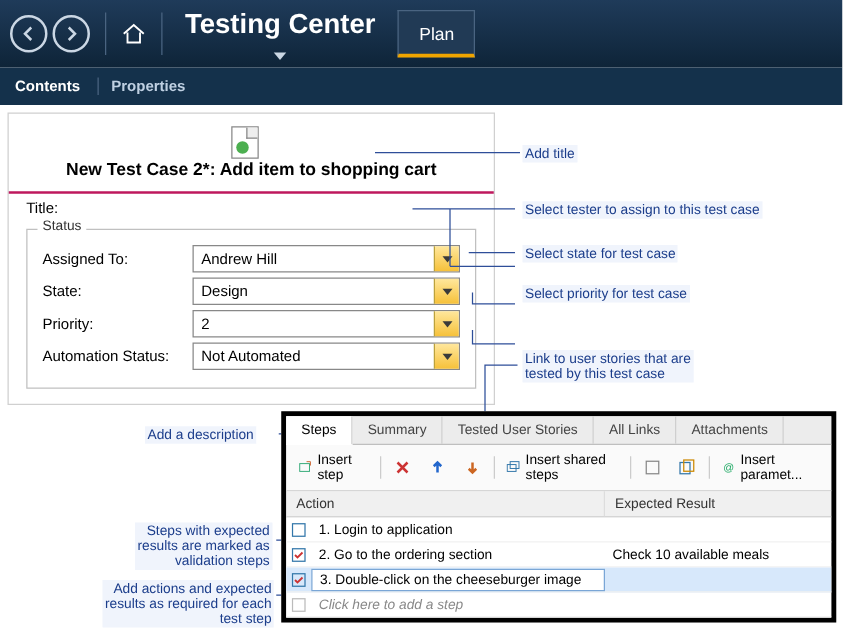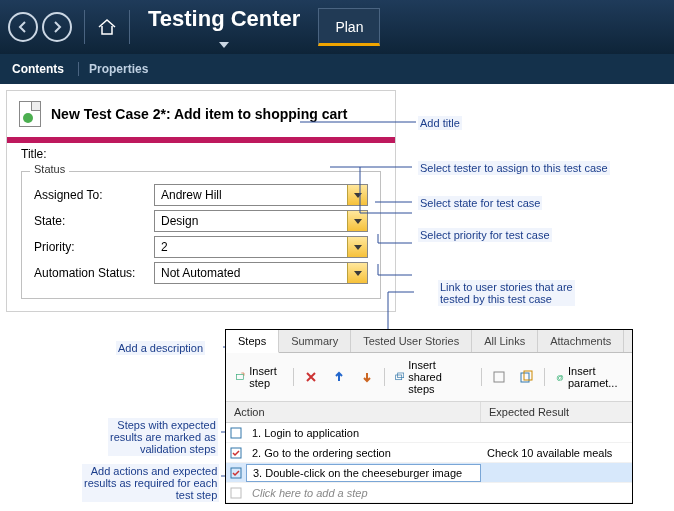--- a/index.html
+++ b/index.html
@@ -60,21 +60,22 @@
 
 .panel {
   background:#fff;
   margin:6px;
   border:1px solid #d0d0d0;
   width:390px;
 }
 .panel-header {
   display:flex;align-items:center;
   padding:10px 12px;
-  border-bottom:6px solid #be185d;
+  border-bottom:2px solid #be185d;
+  flex-direction:column;
 }
 .panel-header .doc-icon {
   width:22px;height:26px;border:1px solid #888;position:relative;background:#fff;margin-right:10px;
 }
 .panel-header .doc-icon::before{
   content:"";position:absolute;top:0;right:0;width:8px;height:8px;background:#eee;border-left:1px solid #888;border-bottom:1px solid #888;
 }
 .panel-header .doc-icon::after{
   content:"";position:absolute;bottom:3px;left:3px;width:10px;height:10px;border-radius:50%;background:#4caf50;
 }
@@ -119,22 +120,22 @@
   color:#1b3d8b;
   background:rgba(230,237,250,.6);
   padding:1px 2px;
 }
 svg.lines { position:absolute; top:0; left:0; pointer-events:none; }
 
 
 .steps-panel {
   position:absolute;
   left:225px; top:329px;
-  width:408px;
-  border:1px solid #000000;
+  width:444px;
+  border:4px solid #000000;
   background:#e5e5e5;
 }
 .tabs { display:flex; border-bottom:1px solid #bfbfbf; background:#ececec;}
 .tabs div {
   padding:5px 12px; font-size:11px; color:#444; border-right:1px solid #cfcfcf;
 }
 .tabs .active { background:#fff; border-bottom:1px solid #fff; margin-bottom:-1px; font-weight:400; color:#000;}
 
 .toolbar { display:flex; align-items:center; gap:6px; padding:4px 6px; border-bottom:1px solid #d6d6d6; background:#fafafa;}
 .toolbar .tbtn { display:flex;align-items:center;gap:4px; padding:2px 4px; font-size:11px;}
@@ -235,21 +236,21 @@
         <div class="cbtn"></div>
       </div>
     </div>
   </div>
 </div>
 
 <div class="callout" style="left:418px;top:116px">Add title</div>
 <div class="callout" style="left:418px;top:161px">Select tester to assign to this test case</div>
 <div class="callout" style="left:418px;top:196px">Select state for test case</div>
 <div class="callout" style="left:418px;top:228px">Select priority for test case</div>
-<div class="callout" style="left:418px;top:280px;margin-left:20px;">
+<div class="callout" style="left:418px;top:280px;">
   <span>Link to user stories that are</span><br><span>tested by this test case</span>
 </div>
 <div class="callout" style="left:116px;top:341px;text-align:right">Add a description</div>
 <div class="callout" style="left:108px;top:418px;text-align:right">
   <span>Steps with expected</span><br><span>results are marked as</span><br><span>validation steps</span>
 </div>
 <div class="callout" style="left:82px;top:464px;text-align:right">
   <span>Add actions and expected</span><br><span>results as required for each</span><br><span>test step</span>
 </div>
 

